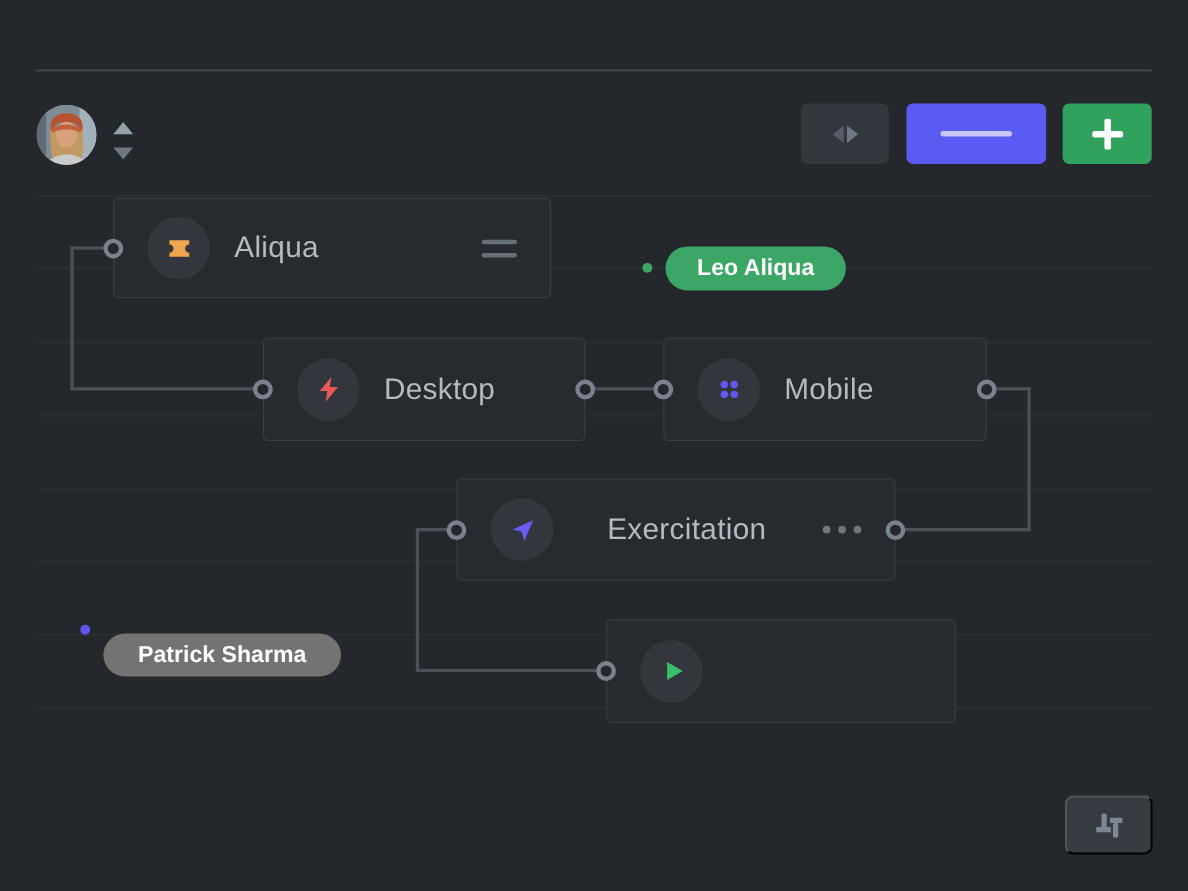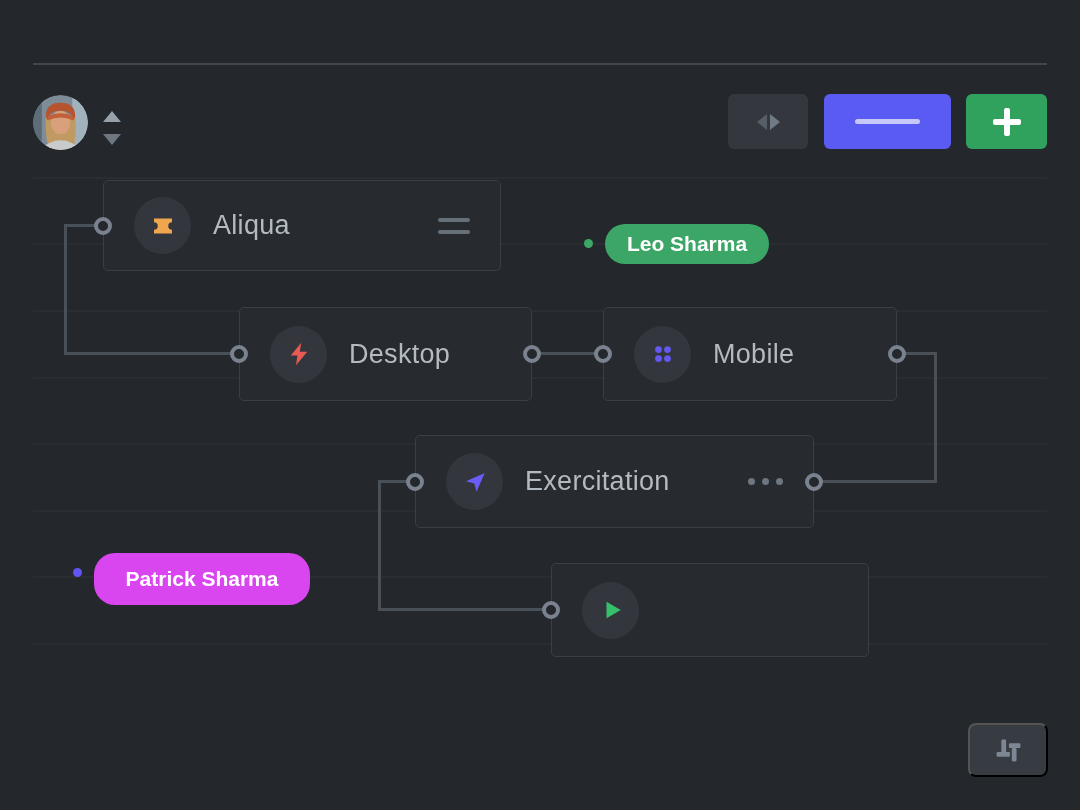--- a/index.html
+++ b/index.html
@@ -46,21 +46,21 @@
   .node-icon { width:57px; height:57px; border-radius:50%; background:#33373d; display:flex; align-items:center; justify-content:center; flex:none; margin-right:22px; }
   .node-label { flex:1; font-size:27px; color:#b4bac1; letter-spacing:0.3px; }
   .handle-lines { display:flex; flex-direction:column; gap:8px; }
   .handle-lines span { display:block; width:32px; height:4px; border-radius:2px; background:#667079; }
   .ellipsis { display:flex; gap:7px; }
   .ellipsis i { width:7px; height:7px; border-radius:50%; background:#6e7780; }
 
   
   .badge { position:absolute; border-radius:21px; display:flex; align-items:center; justify-content:center; color:#ffffff; font-size:21px; font-weight:600; z-index:5; cursor:pointer; }
   .badge-leo { left:605px; top:224px; width:164px; height:40px; background:#3ba666; }
-  .badge-patrick { left:94px; top:553px; width:216px; height:52px; background:#d946ef; }
+  .badge-patrick { left:94px; top:576px; width:216px; height:39px; background:#737373; }
   .badge-dot { position:absolute; width:9px; height:9px; border-radius:50%; }
   .dot-leo { left:584px; top:239px; background:#3ba666; }
   .dot-patrick { left:73px; top:568px; background:#6055f2; }
 
   
   .btn-settings { position:absolute; left:968px; top:723px; width:80px; height:54px; border-radius:8px; background:#373c42; display:flex; align-items:center; justify-content:center; cursor:pointer; }
 </style>
 </head>
 <body>
 
@@ -152,21 +152,21 @@
       <svg width="30" height="30" viewBox="0 0 40 40">
         <circle cx="14" cy="14" r="4.5" fill="#6458f2"></circle>
           <circle cx="26" cy="14" r="4.5" fill="#6458f2"></circle>
         <circle cx="14" cy="26" r="4.5" fill="#6458f2"></circle>
           <circle cx="26" cy="26" r="4.5" fill="#6458f2"></circle>
       </svg>
     </div>
     <span class="node-label">Mobile</span>
   </div>
 
-  <div class="node" style="left:415px; top:435px; width:399px; height:93px;">
+  <div class="node" style="left:415px; top:435px; width:399px; height:93px;gap:27px;">
     <div class="node-icon">
       <svg width="30" height="30" viewBox="0 0 40 40">
         <path d="M33 8 L8 19 L19 22 L22 33 Z" fill="#6a5cf5"></path>
       </svg>
     </div>
     <span class="node-label">Exercitation</span>
     <span class="ellipsis">
         <i></i>
         <i></i>
         <i></i>
@@ -184,21 +184,21 @@
   <div class="port" style="left:94px;  top:217px;"></div>
   <div class="port" style="left:230px; top:345px;"></div>
   <div class="port" style="left:523px; top:345px;"></div>
   <div class="port" style="left:594px; top:345px;"></div>
   <div class="port" style="left:888px; top:345px;"></div>
   <div class="port" style="left:406px; top:473px;"></div>
   <div class="port" style="left:805px; top:473px;"></div>
   <div class="port" style="left:542px; top:601px;"></div>
 
   <span class="badge-dot dot-leo"></span>
-  <div class="badge badge-leo">Leo Sharma</div>
+  <div class="badge badge-leo">Leo Aliqua</div>
   <span class="badge-dot dot-patrick"></span>
   <div class="badge badge-patrick">Patrick Sharma</div>
 
   <button class="btn-settings">
     <svg width="38" height="38" viewBox="0 0 40 40">
       <rect x="13" y="9" width="5" height="14" rx="1.5" fill="#7e8894"></rect>
       <rect x="21" y="13" width="12" height="5" rx="1" fill="#7e8894"></rect>
       <rect x="8" y="22" width="14" height="5" rx="1" fill="#7e8894"></rect>
       <rect x="24" y="18" width="5" height="14" rx="1.5" fill="#7e8894"></rect>
     </svg>

